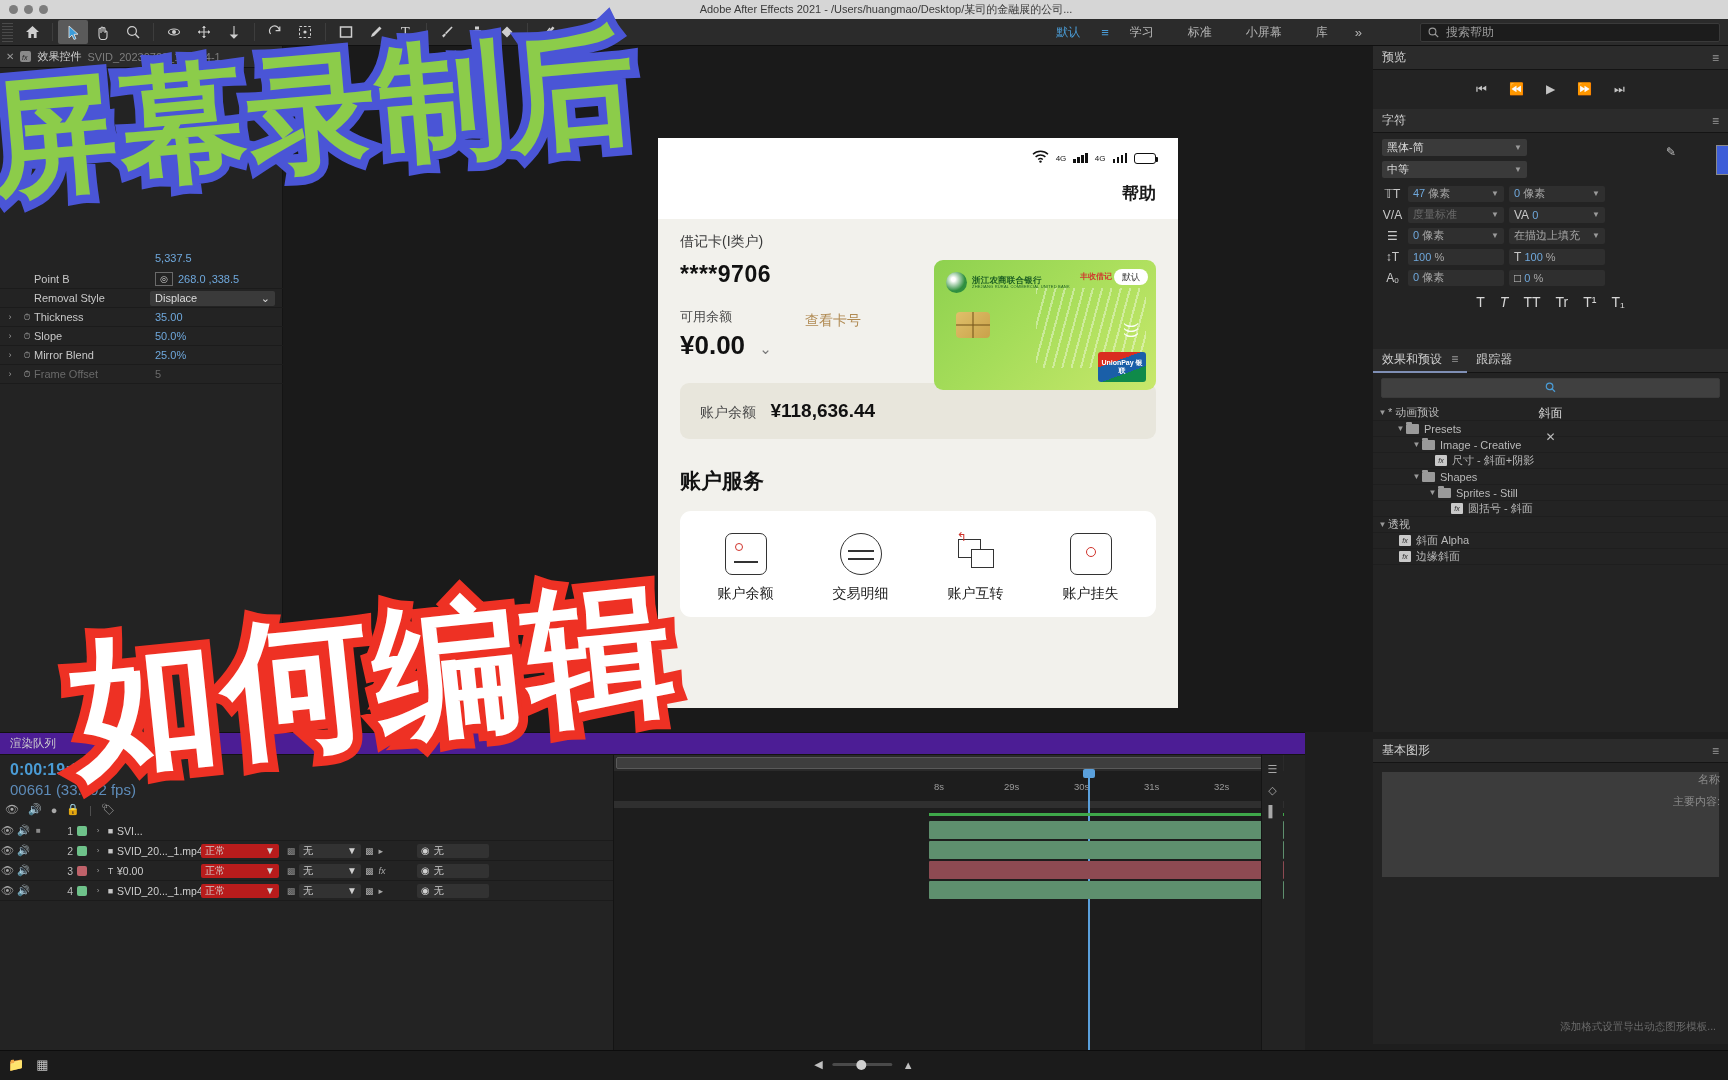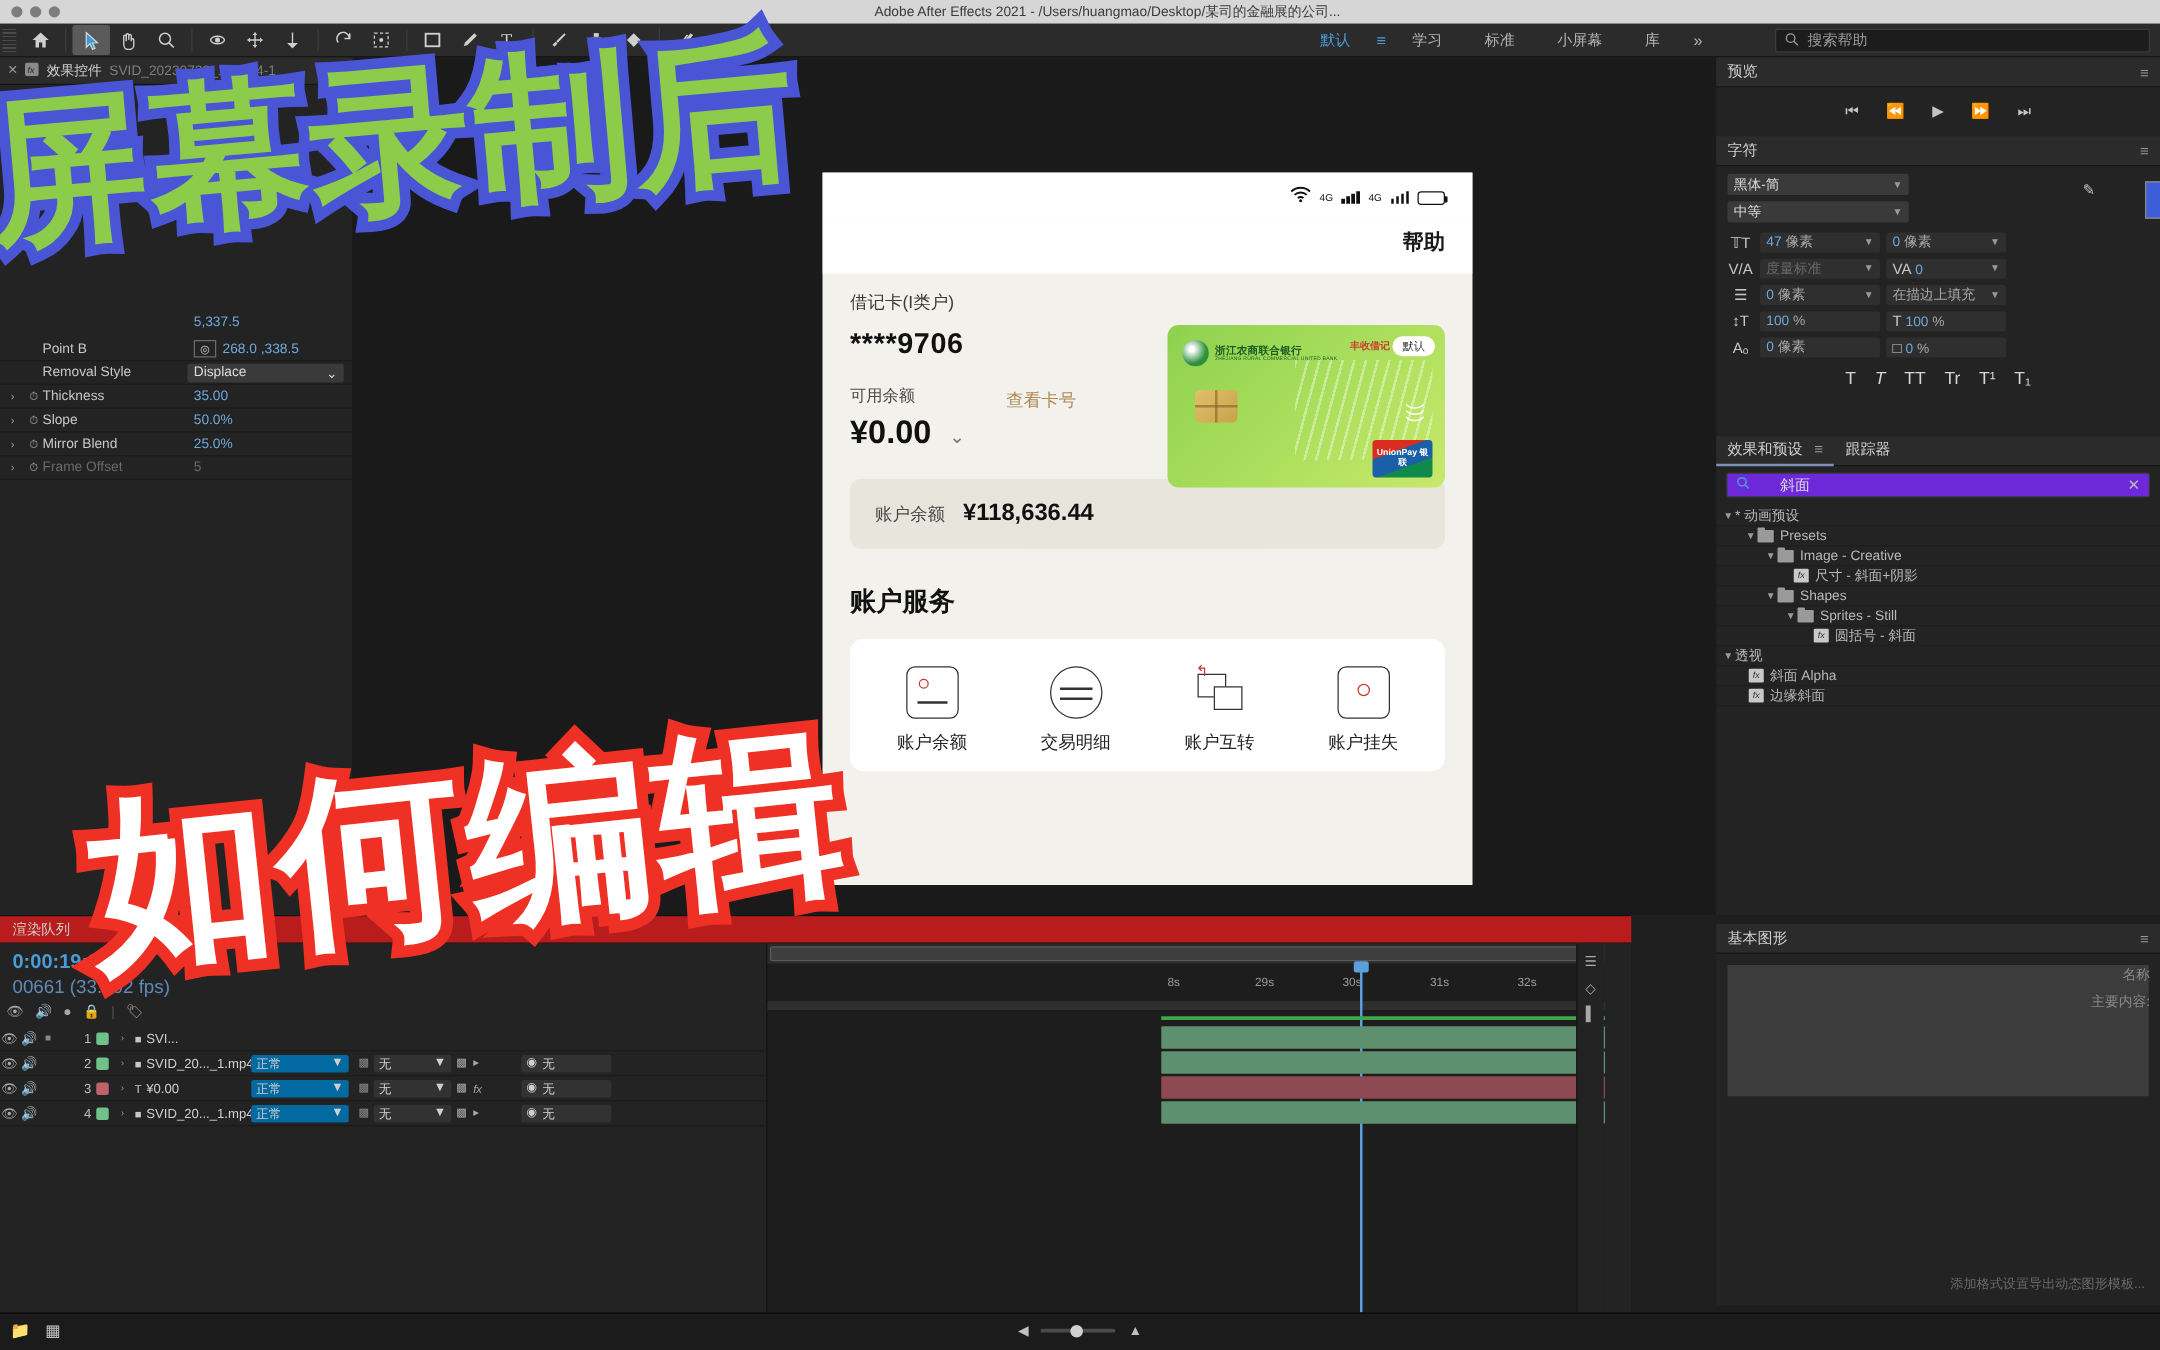--- a/index.html
+++ b/index.html
@@ -170,23 +170,23 @@
   .cp-style { display:flex; align-items:center; justify-content:center; gap:15px;
     height:27px; color:#d6d6d6; font-size:14px; }
 
   .fxpanel { top:349px; height:383px; }
   .fx-tabs { height:24px; background:#2b2b2b; display:flex; align-items:center;
     gap:0; border-bottom:1px solid #141414; }
   .fx-tab { font-size:12px; color:#d0d0d0; padding:0 9px; line-height:23px;
     border-bottom:2px solid transparent; }
   .fx-tab.active { border-bottom-color:#7f8fb5; }
   .fx-tab .mi { color:#9a9a9a; margin-left:6px; }
-  .fx-search { margin:5px 8px; height:20px; background:#6d28d9;
+  .fx-search { margin:5px 8px; height:20px; background:#404040;
     border:1px solid #3a3a3a; border-radius:2px; display:flex; align-items:center;
-    padding:0 7px; gap:23px; }
+    padding:0 7px; gap:8px;flex-direction:column; }
   .fx-search .q { flex:1; font-size:12px; color:#dcdcdc; }
   .fx-search .clr { color:#bdbdbd; font-size:12px; }
   .fx-tree { padding-top:2px; }
   .fx-node { height:16px; display:flex; align-items:center; font-size:11px;
     color:#b9b9b9; border-bottom:1px solid #1e1e1e; }
   .fx-node .tw { width:11px; color:#9a9a9a; font-size:8px; text-align:center; }
   .fx-node .fld { width:13px; height:10px; background:#9a9a9a; border-radius:1px;
     margin-right:5px; position:relative; }
   .fx-node .fld:before { content:""; position:absolute; left:0; top:-2px;
     width:6px; height:2px; background:#9a9a9a; border-radius:1px 1px 0 0; }
@@ -199,41 +199,41 @@
   .eg-canvas { margin:9px; height:105px; background:#3c3c3c; }
   .eg-right { position:absolute; right:8px; top:33px; font-size:11px; color:#8a8a8a; }
   .eg-right2 { position:absolute; right:8px; top:55px; font-size:11px; color:#8a8a8a;text-align:center; }
   .eg-foot { position:absolute; left:0; bottom:10px; width:355px;
     display:flex; justify-content:flex-end; padding:0 12px;
     font-size:10.5px; color:#6a6a6a; }
 
   
   .timeline { position:absolute; left:0; top:732px; width:1305px; height:318px;
     background:#232323; border-top:1px solid #111; }
-  .tl-tab { height:22px; background:#b91c1c; display:flex; align-items:center;
+  .tl-tab { height:22px; background:#4c1d95; display:flex; align-items:center;
     padding-left:10px; border-bottom:1px solid #141414; }
   .tl-tab .t { font-size:11.5px; color:#cfcfcf; }
   .tl-time { position:absolute; left:10px; top:28px; }
   .tl-tc { font-size:16px; color:#4a9cd6; font-weight:bold; }
   .tl-fr { font-size:15px; color:#5d8bb8; margin-top:2px; }
   .tl-iconrow { position:absolute; left:5px; top:70px; display:flex;
     align-items:center; gap:9px; color:#a8a8a8; font-size:11px; }
 
   .tl-rows { position:absolute; left:0; top:88px; width:613px; }
   .tl-row { height:20px; display:flex; align-items:center; font-size:10.5px;
     color:#cfcfcf; border-bottom:1px solid #1b1b1b; }
   .tl-row .eye { width:15px; text-align:center; color:#a8a8a8; }
   .tl-row .snd { width:17px; text-align:center; color:#a8a8a8; }
   .tl-row .sq { width:13px; text-align:center; color:#8a8a8a; font-size:8px; }
   .tl-row .num { width:19px; text-align:right; color:#bdbdbd; padding-right:4px; }
   .tl-row .cbox { width:10px; height:10px; border-radius:2px; margin-right:5px; }
   .tl-row .tw2 { width:12px; color:#9a9a9a; font-size:8px; text-align:center; }
   .tl-row .ti { width:13px; text-align:center; color:#c8c8c8; font-size:9px; }
   .tl-row .nm { width:84px; overflow:hidden; white-space:nowrap; }
-  .tl-row .md { width:78px; height:14px; background:#0369a1; border-radius:2px;
+  .tl-row .md { width:78px; height:14px; background:#b91c1c; border-radius:2px;
     display:flex; align-items:center; justify-content:space-between;
     padding:0 4px; margin-right:4px; font-size:10px; color:#cfcfcf; }
   .tl-row .tk { width:16px; text-align:center; color:#8a8a8a; font-size:9px; }
   .tl-row .md2 { width:62px; height:14px; background:#323232; border-radius:2px;
     display:flex; align-items:center; justify-content:space-between;
     padding:0 4px; margin-right:4px; font-size:10px; color:#cfcfcf; }
   .tl-row .sw2 { width:52px; display:flex; align-items:center; gap:5px;
     color:#a8a8a8; font-size:9px; }
   .tl-row .par { width:72px; height:14px; background:#323232; border-radius:2px;
     display:flex; align-items:center; gap:4px; padding:0 4px; font-size:10px;

